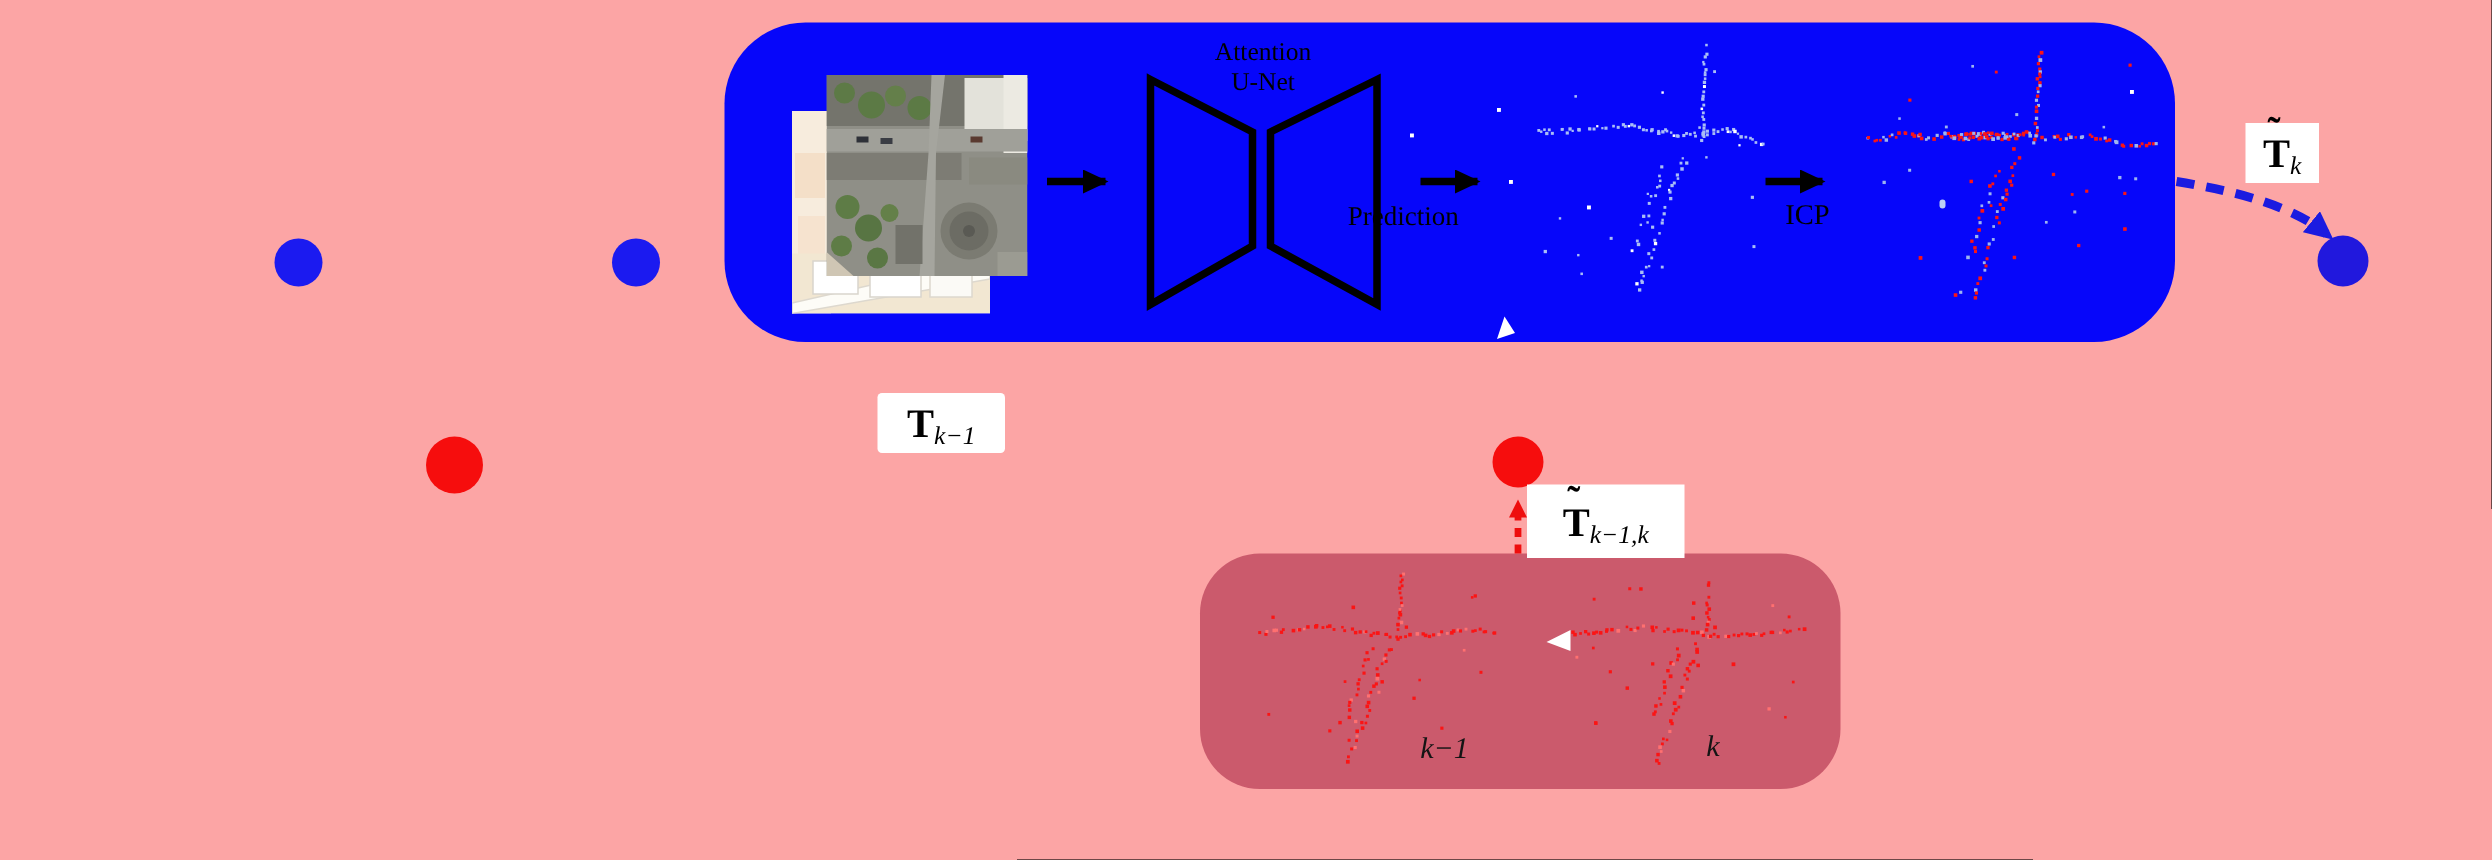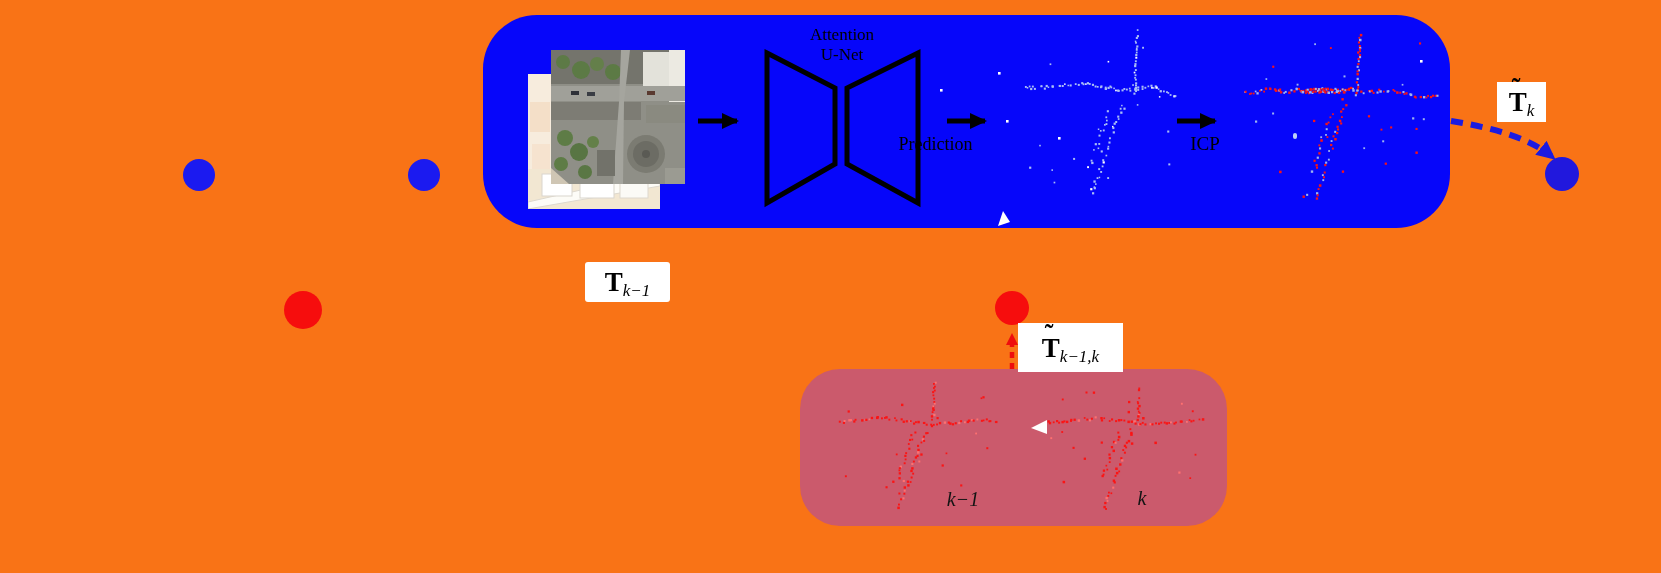--- a/index.html
+++ b/index.html
@@ -1,16 +1,16 @@
 <!DOCTYPE html>
 <html><head>
 <meta charset="utf-8">
 <style>
   html,body{margin:0;padding:0;background:#000;}
-  .canvas{position:relative;width:1661px;height:573px;background:#f97316;overflow:hidden;
+  .canvas{position:relative;width:1661px;height:573px;background:#fca5a5;overflow:hidden;
           font-family:"Liberation Serif","DejaVu Serif",serif;}
   .box{position:absolute;}
   #pipelineBox{left:483px;top:15px;width:967px;height:213px;border-radius:54px;}
   #odomBox{left:800px;top:369px;width:427px;height:157px;border-radius:40px;}
   .thumb{position:absolute;line-height:0;}
   #mapThumb{left:528px;top:74px;width:132px;height:135px;}
   #aerialThumb{left:551px;top:50px;width:134px;height:134px;}
   #overlay{position:absolute;left:0;top:0;}
   .caption{position:absolute;color:#000;text-align:center;}
   #unetLabel{left:786px;top:25px;width:112px;font-size:17px;line-height:20px;}

